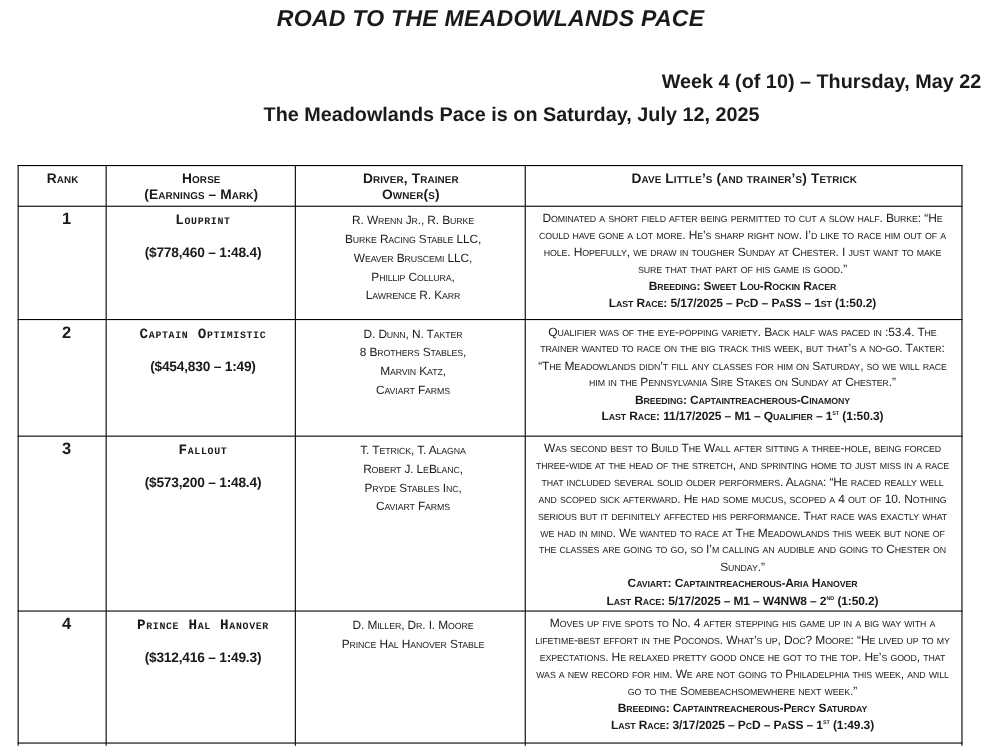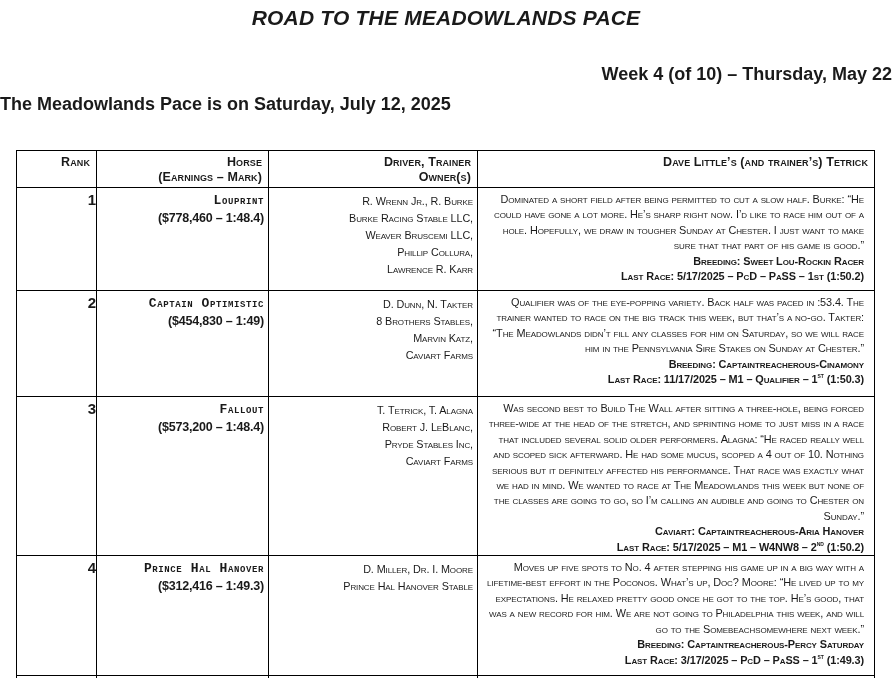--- a/index.html
+++ b/index.html
@@ -15,46 +15,46 @@
     position: absolute; top: 6px; left: 0; width: 100%;
     text-align: center; font-size: 21px; font-weight: bold; font-style: italic;
     letter-spacing: 0.2px;
   }
   .week-line {
     position: absolute; top: 48px; left: 0; width: 100%;
     text-align: right; font-size: 18px; font-weight: bold; margin-top: 16px;
   }
   .event-line {
     position: absolute; top: 94px; left: 0; width: 100%;
-    font-size: 18px; font-weight: bold;
+    text-align: center; font-size: 18px; font-weight: bold; padding-left: 38px;
   }
 
   table.standings {
     position: absolute; left: 16px; top: 150px; width: 858px;
     border-collapse: collapse; table-layout: fixed;
   }
   .standings th, .standings td {
     border: 1.5px solid #000;
-    vertical-align: top; text-align: right;
+    vertical-align: top; text-align: center;
     overflow: hidden;
   }
   .standings th {
     font-weight: bold; font-variant: small-caps;
     font-size: 12.5px; line-height: 15px;
     padding: 4px 6px 2px 7px; letter-spacing: 0.1px;
   }
   td.rank-cell {
     font-size: 15px; font-weight: bold; padding: 3px 0 0 8px;
   }
   td.horse-cell { padding: 5px 4px 0 8px; }
   .horse-name {
     font-weight: bold; font-variant: small-caps; font-size: 13px;
     letter-spacing: 0.6px; white-space: nowrap; line-height: 15px; font-family: Liberation Mono, monospace;
   }
-  .earnings { font-weight: bold; font-size: 12.5px; margin-top: 3px; letter-spacing: -0.2px; }
+  .earnings { font-weight: bold; font-size: 12.5px; margin-top: 15px; letter-spacing: -0.2px; }
   td.conn-cell {
     padding: 5px 4px 0 9px; font-variant: small-caps;
     font-size: 10.8px; letter-spacing: -0.1px;
   }
   .conn-line { line-height: 17px; white-space: nowrap; }
   td.comments-cell {
     padding: 4px 10px 0 8px; font-variant: small-caps;
     font-size: 10.9px; line-height: 15.4px; letter-spacing: -0.1px;
   }
   .bold-line { font-weight: bold; }

